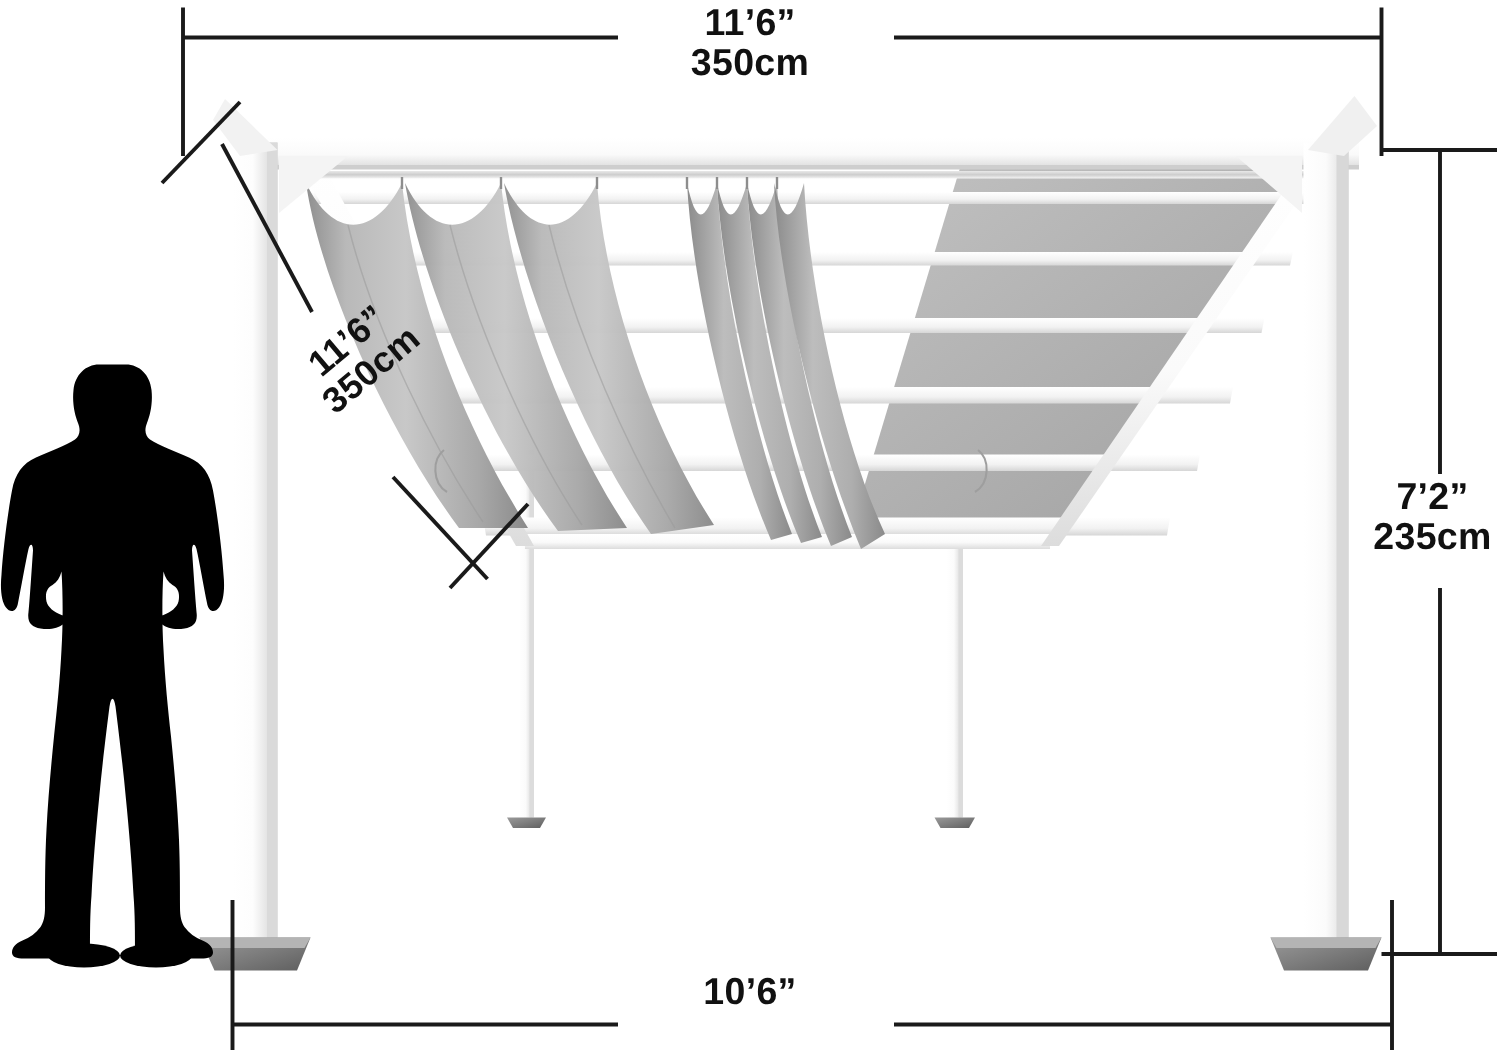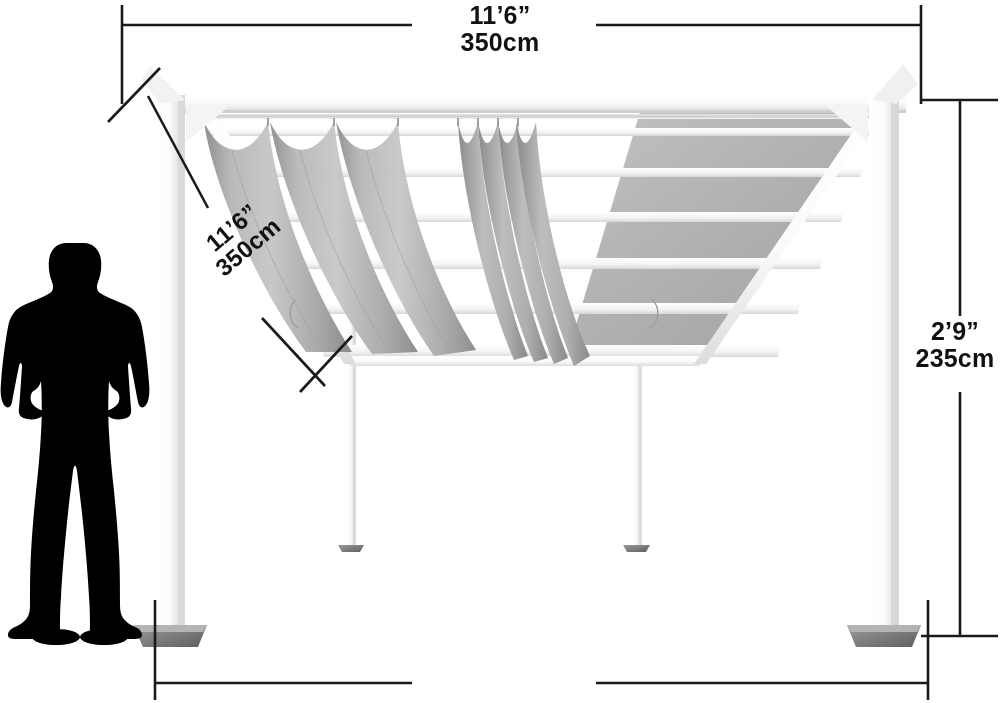--- a/index.html
+++ b/index.html
@@ -236,20 +236,21 @@
     <span class="l1">11’6”</span>
     <span class="l2">350cm</span>
   </div>
 
   <div class="dimtxt" id="lblDiag">
     <span class="l1">11’6”</span>
     <span class="l2">350cm</span>
   </div>
 
   <div class="dimtxt" id="lblRight">
-    <span class="l1">2’9”</span>
+    <span class="l1">7’2”</span>
     <span class="l2">235cm</span>
   </div>
 
   <div class="dimtxt" id="lblBottom">
+    <span class="l1">10’6”</span>
   </div>
 
 </div>
 
 </body></html>

